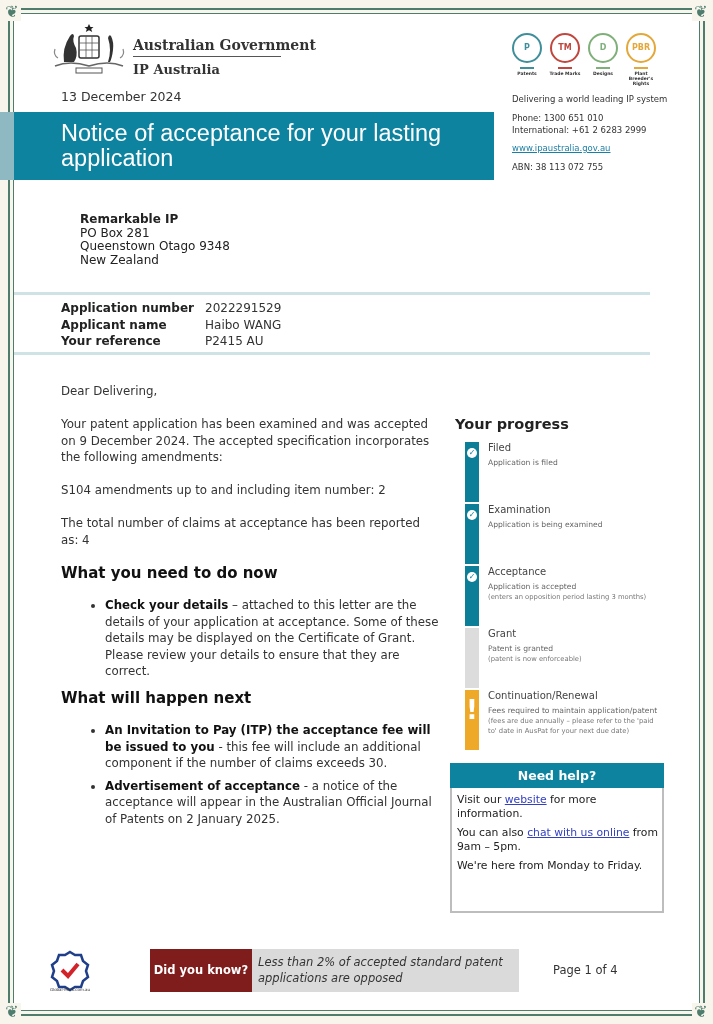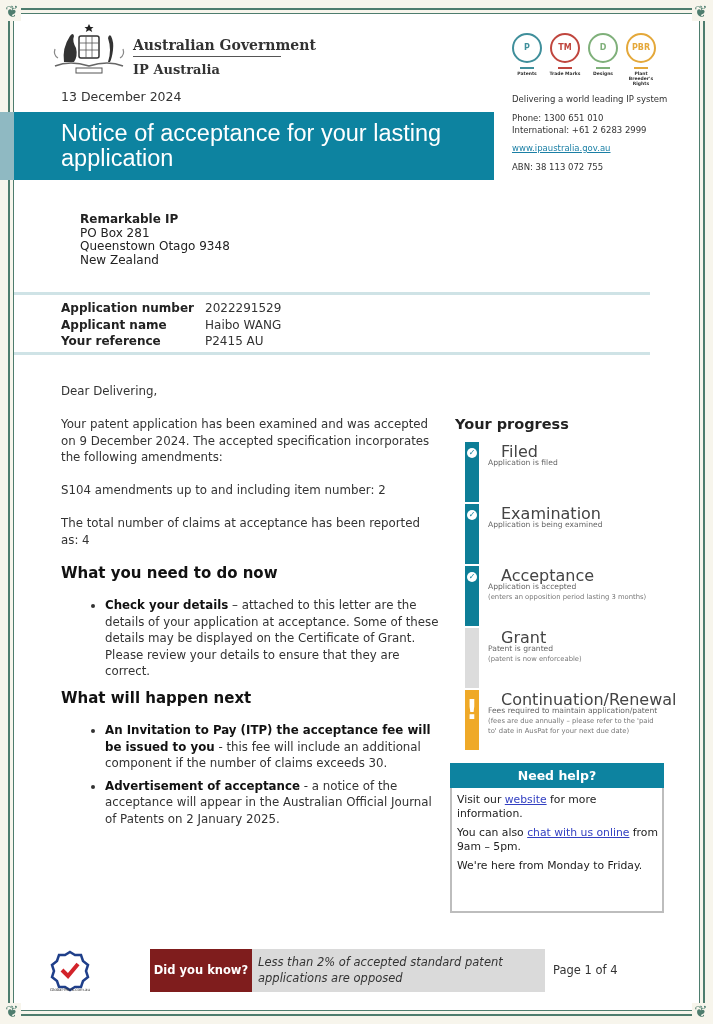--- a/index.html
+++ b/index.html
@@ -85,33 +85,33 @@
   .step { position: relative; height: 60px; margin-bottom: 2px; }
   .step .side { position: absolute; left: 10px; top: 0; width: 14px; height: 60px; }
   .step .chk {
     position: absolute; left: 12px; top: 6px; width: 10px; height: 10px; border-radius: 50%;
     background: #fff; color: #0d7e97; font-size: 8px; line-height: 10px; text-align: center; font-weight: bold;
   }
   .step .excl {
     position: absolute; left: 10px; top: 3px; width: 14px; text-align: center;
     color: #fff; font-weight: bold; font-size: 26px; line-height: 34px;
   }
-  .step .st-title { position: absolute; left: 46px; top: 0; font-size: 16px; color: #444; }
+  .step .st-title { position: absolute; left: 33px; top: 0; font-size: 10px; color: #444; }
   .step .st-desc { position: absolute; left: 33px; top: 15px; font-size: 7.6px; color: #666; line-height: 11px; width: 175px; }
   .step .st-note { font-size: 6.8px; color: #777; line-height: 10px; display: block; }
 
   .help { position: absolute; left: 450px; top: 763px; width: 214px; height: 150px; border: 2px solid #bdbdbd; border-top: none; box-sizing: border-box; background: #fff; }
   .help-head { position: absolute; left: -2px; top: 0; width: 214px; height: 25px; background: #0d83a0; color: #fff; font-weight: bold; font-size: 12.5px; text-align: center; line-height: 25px; }
   .help-body { position: absolute; left: 5px; top: 30px; width: 205px; font-size: 10.8px; line-height: 14px; color: #222; }
   .help-body p { margin: 0 0 5px 0; }
   .help-body a { color: #3340c2; text-decoration: underline; }
 
   .badge { position: absolute; left: 44px; top: 944px; width: 52px; height: 48px; text-align: center; }
   .dyk-head { position: absolute; left: 150px; top: 949px; width: 102px; height: 43px; background: #7f1d1d; color: #fff; font-weight: bold; font-size: 11.5px; line-height: 43px; text-align: center; }
-  .dyk-body { position: absolute; left: 252px; top: 949px; width: 293px; height: 43px; background: #dadada; color: #333; font-style: italic; font-size: 11.5px; line-height: 16px; padding: 5px 6px; box-sizing: border-box; }
+  .dyk-body { position: absolute; left: 252px; top: 949px; width: 267px; height: 43px; background: #dadada; color: #333; font-style: italic; font-size: 11.5px; line-height: 16px; padding: 5px 6px; box-sizing: border-box; }
   .page-num { position: absolute; left: 553px; top: 963px; font-size: 11.5px; color: #333; }
 </style>
 </head>
 <body>
 
 <div class="frame-outer"></div>
 <div class="frame-inner"></div>
 <div class="corner c-tl">❦</div>
 <div class="corner c-tr">❦</div>
 <div class="corner c-bl">❦</div>

